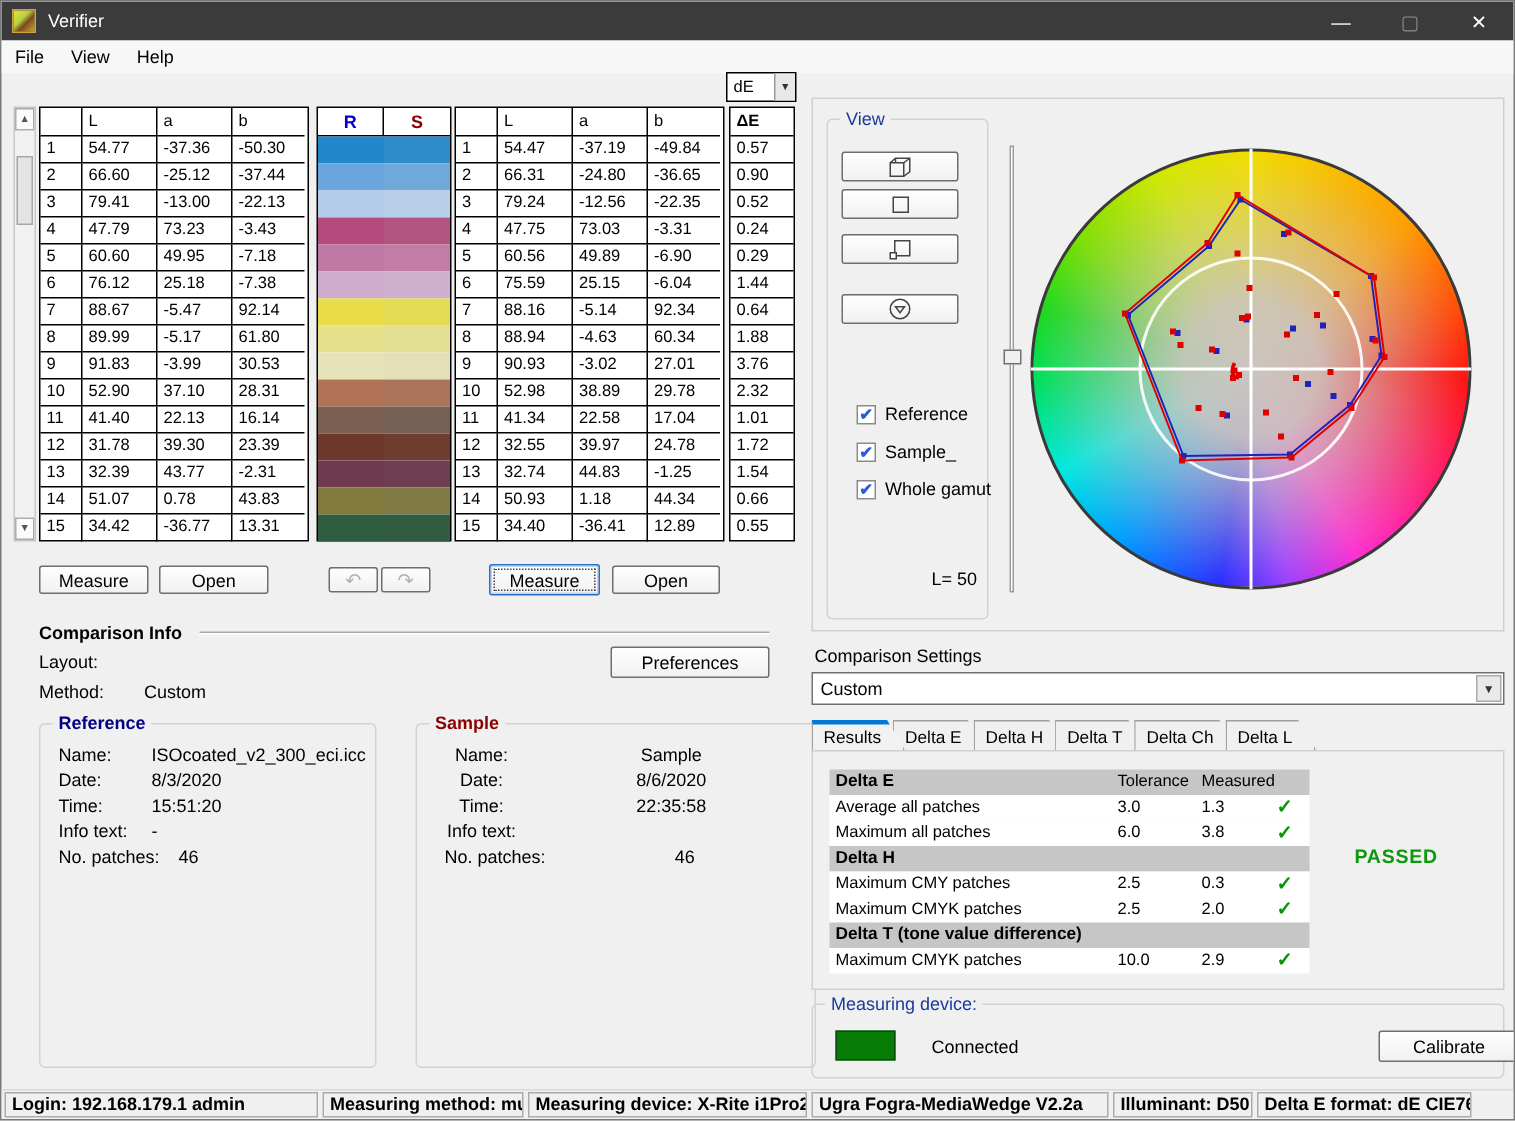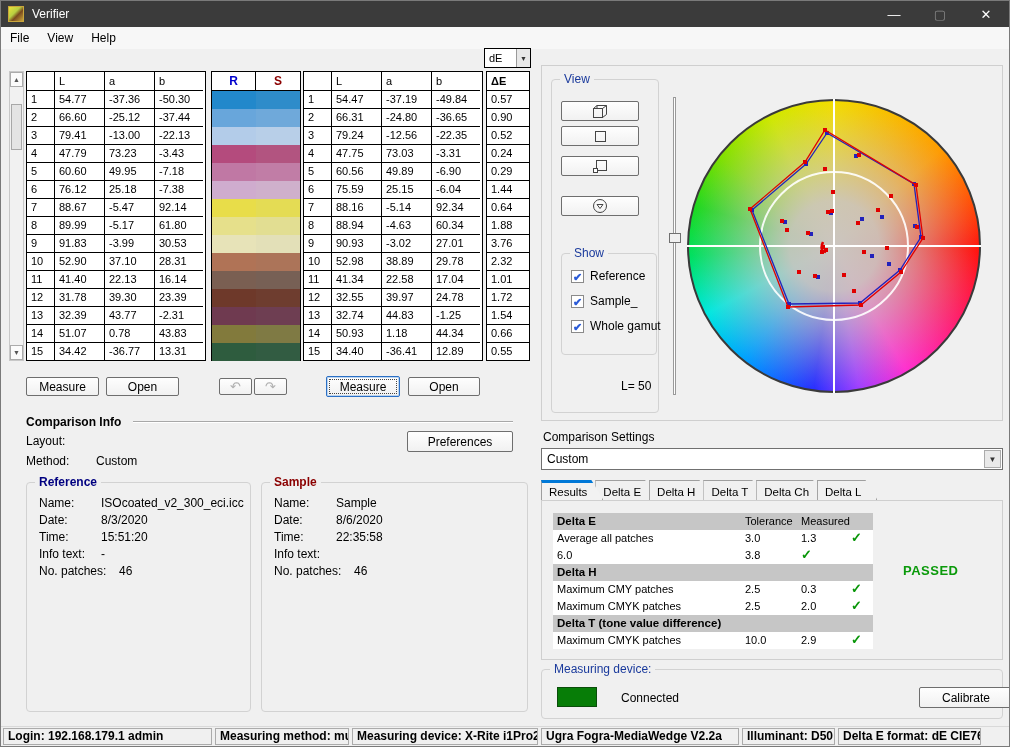--- a/index.html
+++ b/index.html
@@ -526,21 +526,21 @@
           <span>Info text:</span>
           <span>-</span>
         </div>
       <div class="inforow wide">
           <span>No. patches:</span>
           <span>46</span>
         </div>
     </div>
   </div>
 
-  <div class="group" style="left:260px; top:481px; width:267px; height:230px;">
+  <div class="group" style="left:276px; top:481px; width:267px; height:230px;text-align:center;">
     <div class="glabel maroon">Sample</div>
     <div style="padding-top:12px;">
       <div class="inforow">
           <span>Name:</span>
           <span>Sample</span>
         </div>
       <div class="inforow">
           <span>Date:</span>
           <span>8/6/2020</span>
         </div>
@@ -583,23 +583,20 @@
         <rect x="1.5" y="9.5" width="4" height="4" fill="#fff" stroke="#444"></rect>
       </svg>
   </div>
   <div class="btn viewbtn" style="top:195px;">
     <svg width="16" height="16" viewBox="0 0 16 16">
         <circle cx="8" cy="8" r="6.5" fill="none" stroke="#444"></circle>
         <path d="M5 6.5 H11 L8 10.5 Z" fill="none" stroke="#444"></path>
       </svg>
   </div>
 
-  <div class="group" style="left:560px; top:252px; width:96px; height:102px;">
-    <div class="glabel blue">Show</div>
-  </div>
   <div class="cbrow" style="left:570px; top:268px;">
     <span class="cb">✔</span>
     <span>Reference</span>
   </div>
   <div class="cbrow" style="left:570px; top:293px;">
     <span class="cb">✔</span>
     <span>Sample_</span>
   </div>
   <div class="cbrow" style="left:570px; top:318px;">
     <span class="cb">✔</span>
@@ -694,20 +691,21 @@
         <div>Measured</div>
         <div class="rcheck"></div>
       </div>
       <div class="rrow">
         <div class="rl">Average all patches</div>
         <div>3.0</div>
         <div>1.3</div>
         <div class="rcheck">✓</div>
       </div>
       <div class="rrow">
+        <div class="rl">Maximum all patches</div>
         <div>6.0</div>
         <div>3.8</div>
         <div class="rcheck">✓</div>
       </div>
       <div class="rrow rhead">
         <div class="rl">Delta H</div>
         <div></div>
         <div></div>
         <div class="rcheck"></div>
       </div>

